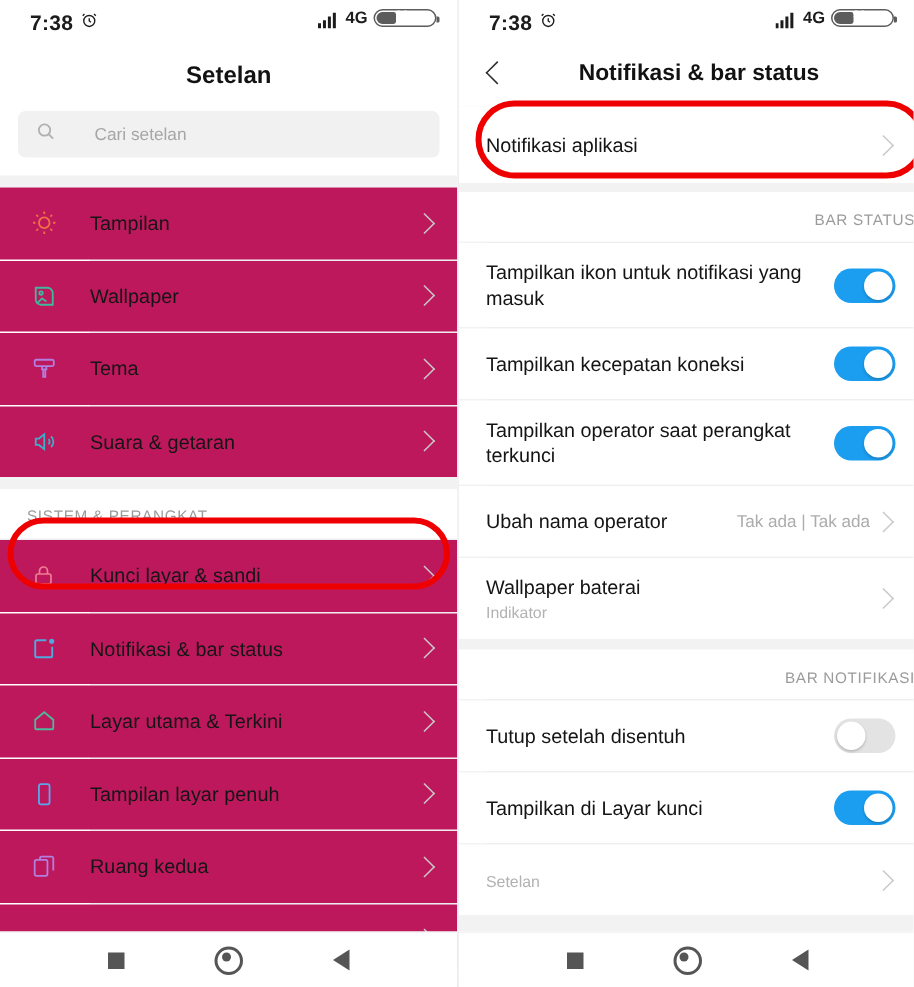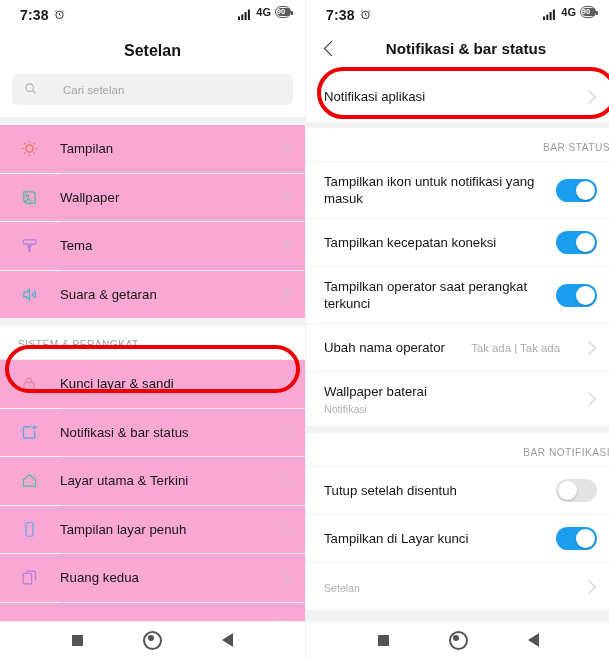--- a/index.html
+++ b/index.html
@@ -61,28 +61,29 @@
     gap: 4px;
   }
   .sb-net {
     font-size: 11px;
     color: #1c1c1c;
     font-weight: 600;
   }
   .signal { display:block; }
   .battery {
     position: relative;
-    width: 16px;
+    width: 42px;
     height: 12px;
     border: 1.2px solid #5c5c5c;
     border-radius: 6px;
     box-sizing: border-box;
     display: flex;
     align-items: center;
     justify-content: center;
+    font-family: Liberation Mono, monospace;
   }
   .battery::after {
     content: "";
     position: absolute;
     right: -3px;
     top: 3.5px;
     width: 1.6px;
     height: 4px;
     background: #5c5c5c;
     border-radius: 0 1px 1px 0;
@@ -135,21 +136,21 @@
     background: #f2f2f2;
   }
   .list { background: #ffffff; }
   .row {
     position: relative;
     display: flex;
     align-items: center;
     height: 47.5px;
     padding: 0 14px 0 18px;
     box-sizing: border-box;
-    background: #f9a8d4;
+    background: #be185d;
   }
   .row .ic {
     width: 22px;
     min-width: 22px;
     display: flex;
     align-items: center;
     justify-content: center;
     margin-right: 20px;
   }
   .row .lbl {
@@ -227,21 +228,21 @@
   }
   .rrow .sub {
     font-size: 10.6px;
     color: #b2b2b2;
     margin-top: 3px;
   }
   .rrow .val {
     font-size: 11.4px;
     color: #acacac;
     white-space: nowrap;
-    margin-right: 24px;
+    margin-right: 4px;
   }
   .rdiv {
     height: 1px;
     background: #eeeeee;
     margin-left: 18px;
     background-clip: content-box;
   }
   .rsect {
     background: #ffffff;
     font-size: 10.2px;
@@ -607,21 +608,21 @@
         <div class="lbl">Ubah nama operator</div>
       </div>
       <span class="val">Tak ada | Tak ada</span>
       <span class="chev"></span>
     </div>
     <div class="rdiv"></div>
 
     <div class="rrow">
       <div class="txtwrap">
         <div class="lbl">Wallpaper baterai</div>
-        <div class="sub">Notifikasi</div>
+        <div class="sub">Indikator</div>
       </div>
       <span class="chev"></span>
     </div>
 
     <div class="gapbar" style="height:7px"></div>
     <div class="rsect">BAR NOTIFIKASI</div>
     <div class="rdiv"></div>
 
     <div class="rrow">
       <div class="txtwrap">

